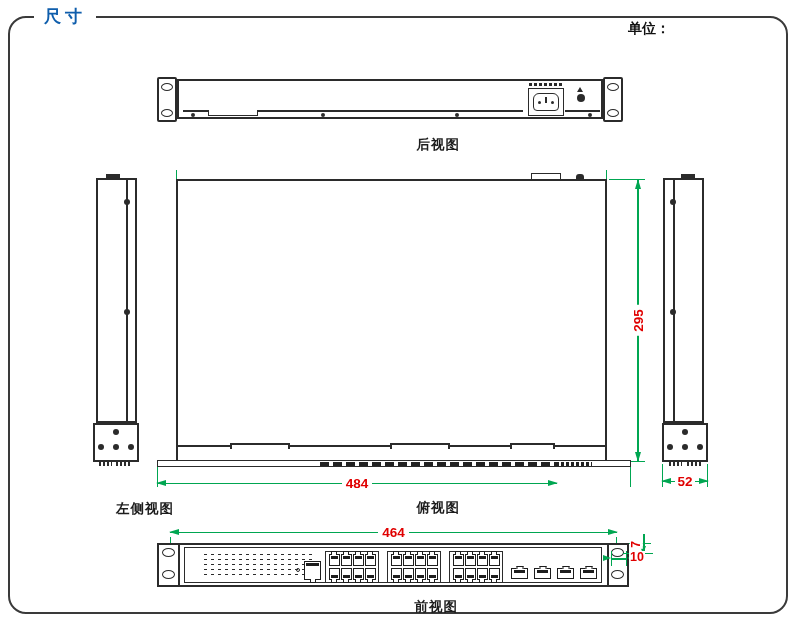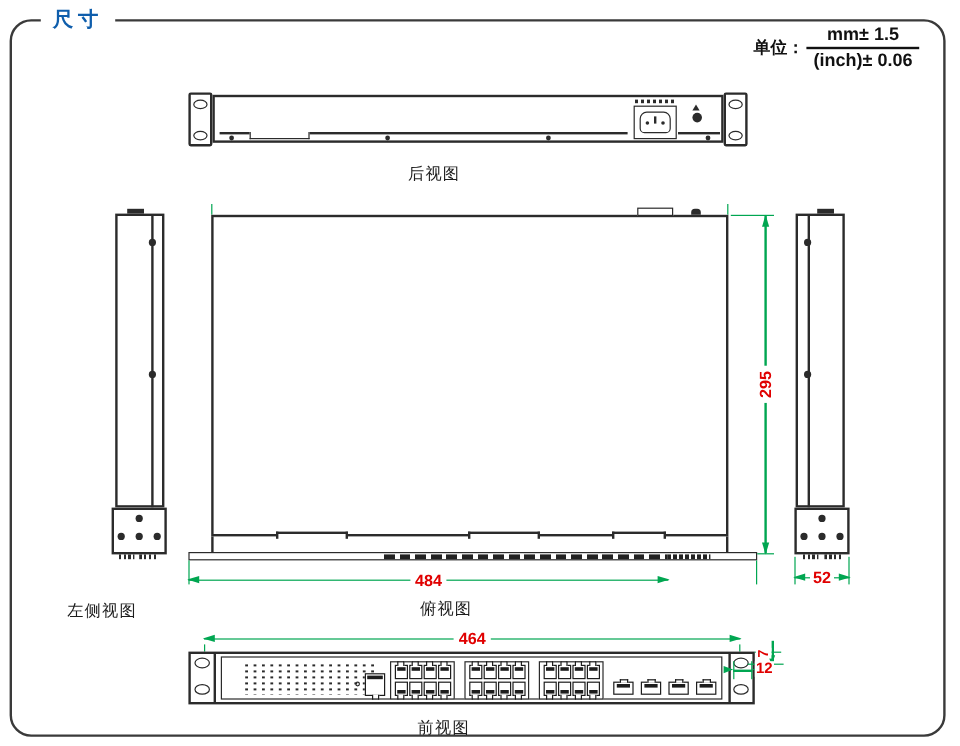--- a/index.html
+++ b/index.html
@@ -18,21 +18,21 @@
   .dotf{background:var(--ink);border-radius:50%}
   .bar{background:var(--ink)}
   .ext{background:var(--green)}
   .frame{position:absolute;left:8px;top:16px;width:780px;height:598px;border:2.5px solid #3a3a3a;border-radius:18px}
   .title{position:absolute;left:34px;top:5px;background:#fff;color:var(--blue);font-size:17px;font-weight:bold;letter-spacing:4px;padding:0 10px;z-index:3}
   .unit{position:absolute;left:628px;top:20px;display:flex;align-items:center;font-weight:bold;color:#111;z-index:3}
   .u-pre{font-size:14px;margin-right:2px}
   .frac{display:inline-flex;flex-direction:column;text-align:center}
   .num{font-size:15px;padding:0 12px 2px;border-bottom:2.5px solid #111}
   .den{font-size:15px;padding:1px 6px 0}
-  .vlabel{position:absolute;text-align:left;font-weight:normal;font-size:13.5px;color:#1d1d1d;letter-spacing:1px}
+  .vlabel{position:absolute;text-align:right;font-weight:bold;font-size:13.5px;color:#1d1d1d;letter-spacing:1px}
   .dimh{position:absolute;display:flex;align-items:center;justify-content:center;height:13px;z-index:2}
   .dimh .ln{position:absolute;left:0;right:0;top:50%;height:1.5px;margin-top:-1px;background:var(--green)}
   .dimv{position:absolute;display:flex;align-items:center;justify-content:center;width:14px;z-index:2}
   .dimv .ln{position:absolute;top:0;bottom:0;left:50%;width:1.5px;margin-left:-1px;background:var(--green)}
   .dlabel{background:#fff;color:var(--red);font-weight:bold;font-size:13.5px;line-height:13px;padding:0 4px;z-index:2;white-space:nowrap}
   .rot{transform:rotate(-90deg)}
   .ar{position:absolute;width:0;height:0;z-index:1}
   .ar.l{left:-1px;top:50%;margin-top:-3.5px;border-top:3.5px solid transparent;border-bottom:3.5px solid transparent;border-right:10px solid var(--green)}
   .ar.r{right:-1px;top:50%;margin-top:-3.5px;border-top:3.5px solid transparent;border-bottom:3.5px solid transparent;border-left:10px solid var(--green)}
   .ar.u{top:-1px;left:50%;margin-left:-3.5px;border-left:3.5px solid transparent;border-right:3.5px solid transparent;border-bottom:10px solid var(--green)}
@@ -52,24 +52,20 @@
 </style>
 </head>
 <body>
 
 <div class="canvas">
 
   <div class="frame"></div>
   <div class="title">尺寸</div>
   <div class="unit">
     <span class="u-pre">单位：</span>
-    <span class="frac">
-      <span class="num">mm± 1.5</span>
-      <span class="den">(inch)± 0.06</span>
-    </span>
   </div>
 
   <div class="abs b2" style="left:157px;top:77px;width:20px;height:45px;border-radius:2px"></div>
   <div class="abs b2" style="left:603px;top:77px;width:20px;height:45px;border-radius:2px"></div>
   <div class="abs b2" style="left:177px;top:79px;width:426px;height:40px"></div>
   <div class="abs oval" style="left:161px;top:83px;width:12px;height:8px"></div>
   <div class="abs oval" style="left:161px;top:109px;width:12px;height:8px"></div>
   <div class="abs oval" style="left:607px;top:83px;width:12px;height:8px"></div>
   <div class="abs oval" style="left:607px;top:109px;width:12px;height:8px"></div>
   <div class="abs bar" style="left:183px;top:110px;width:340px;height:1.5px"></div>
@@ -304,16 +300,16 @@
   <div class="abs ext" style="left:623px;top:553px;width:30px;height:1px"></div>
   <div class="abs ext" style="left:643px;top:534px;width:1.5px;height:19px"></div>
   <div class="abs" style="left:640px;top:546px;width:0;height:0;border-left:3.5px solid transparent;border-right:3.5px solid transparent;border-top:8px solid var(--green)"></div>
   <div class="abs dlabel rot" style="left:632px;top:538px;padding:0 1px;font-size:12px">7</div>
 
   <div class="abs ext" style="left:611px;top:551px;width:1px;height:15px"></div>
   <div class="abs ext" style="left:626px;top:551px;width:1px;height:15px"></div>
   <div class="abs ext" style="left:611px;top:558px;width:16px;height:1.5px"></div>
   <div class="abs" style="left:603px;top:555px;width:0;height:0;border-top:3px solid transparent;border-bottom:3px solid transparent;border-left:8px solid var(--green)"></div>
   <div class="abs" style="left:627px;top:555px;width:0;height:0;border-top:3px solid transparent;border-bottom:3px solid transparent;border-right:8px solid var(--green)"></div>
-  <div class="abs dlabel" style="left:629px;top:551px;padding:0 1px;font-size:12.5px">12</div>
+  <div class="abs dlabel" style="left:629px;top:551px;padding:0 1px;font-size:12.5px">10</div>
 
   <div class="vlabel" style="left:348px;top:598px;width:110px">前视图</div>
 </div>
 
 </body></html>

